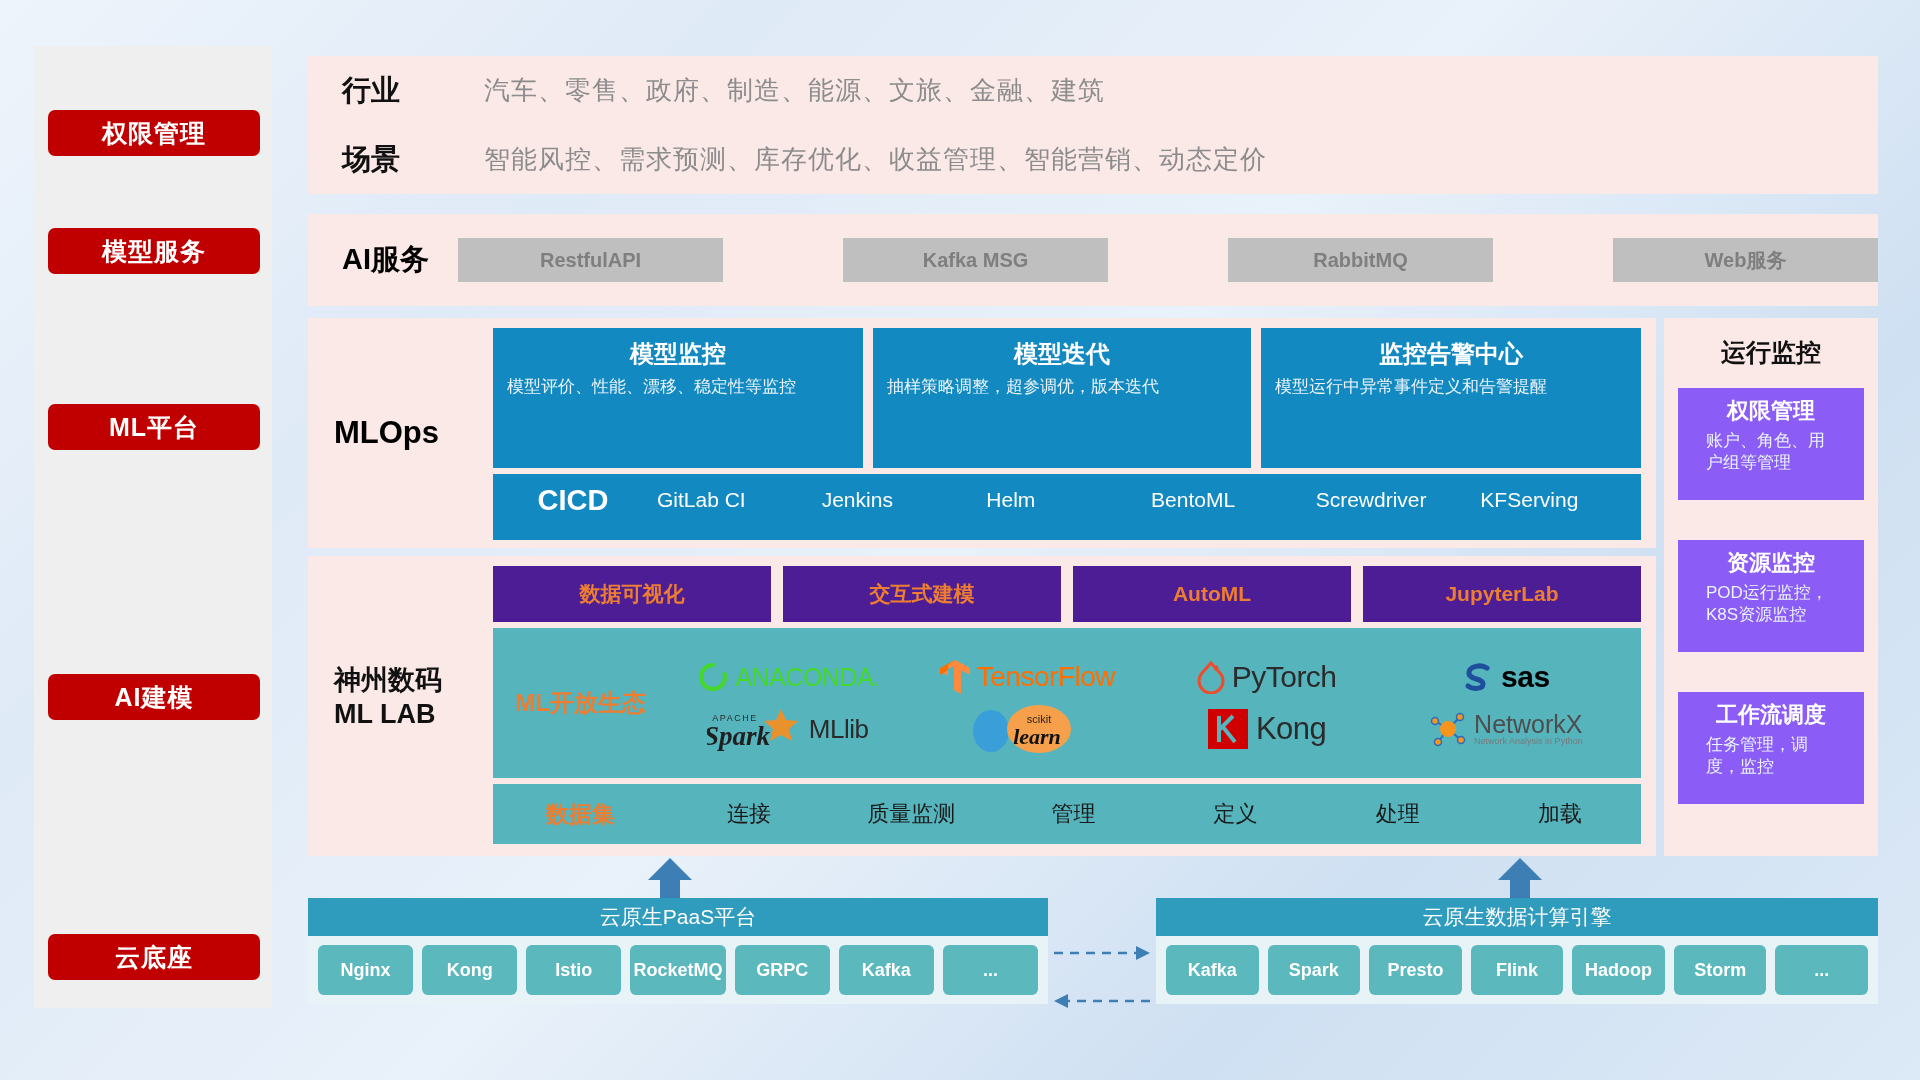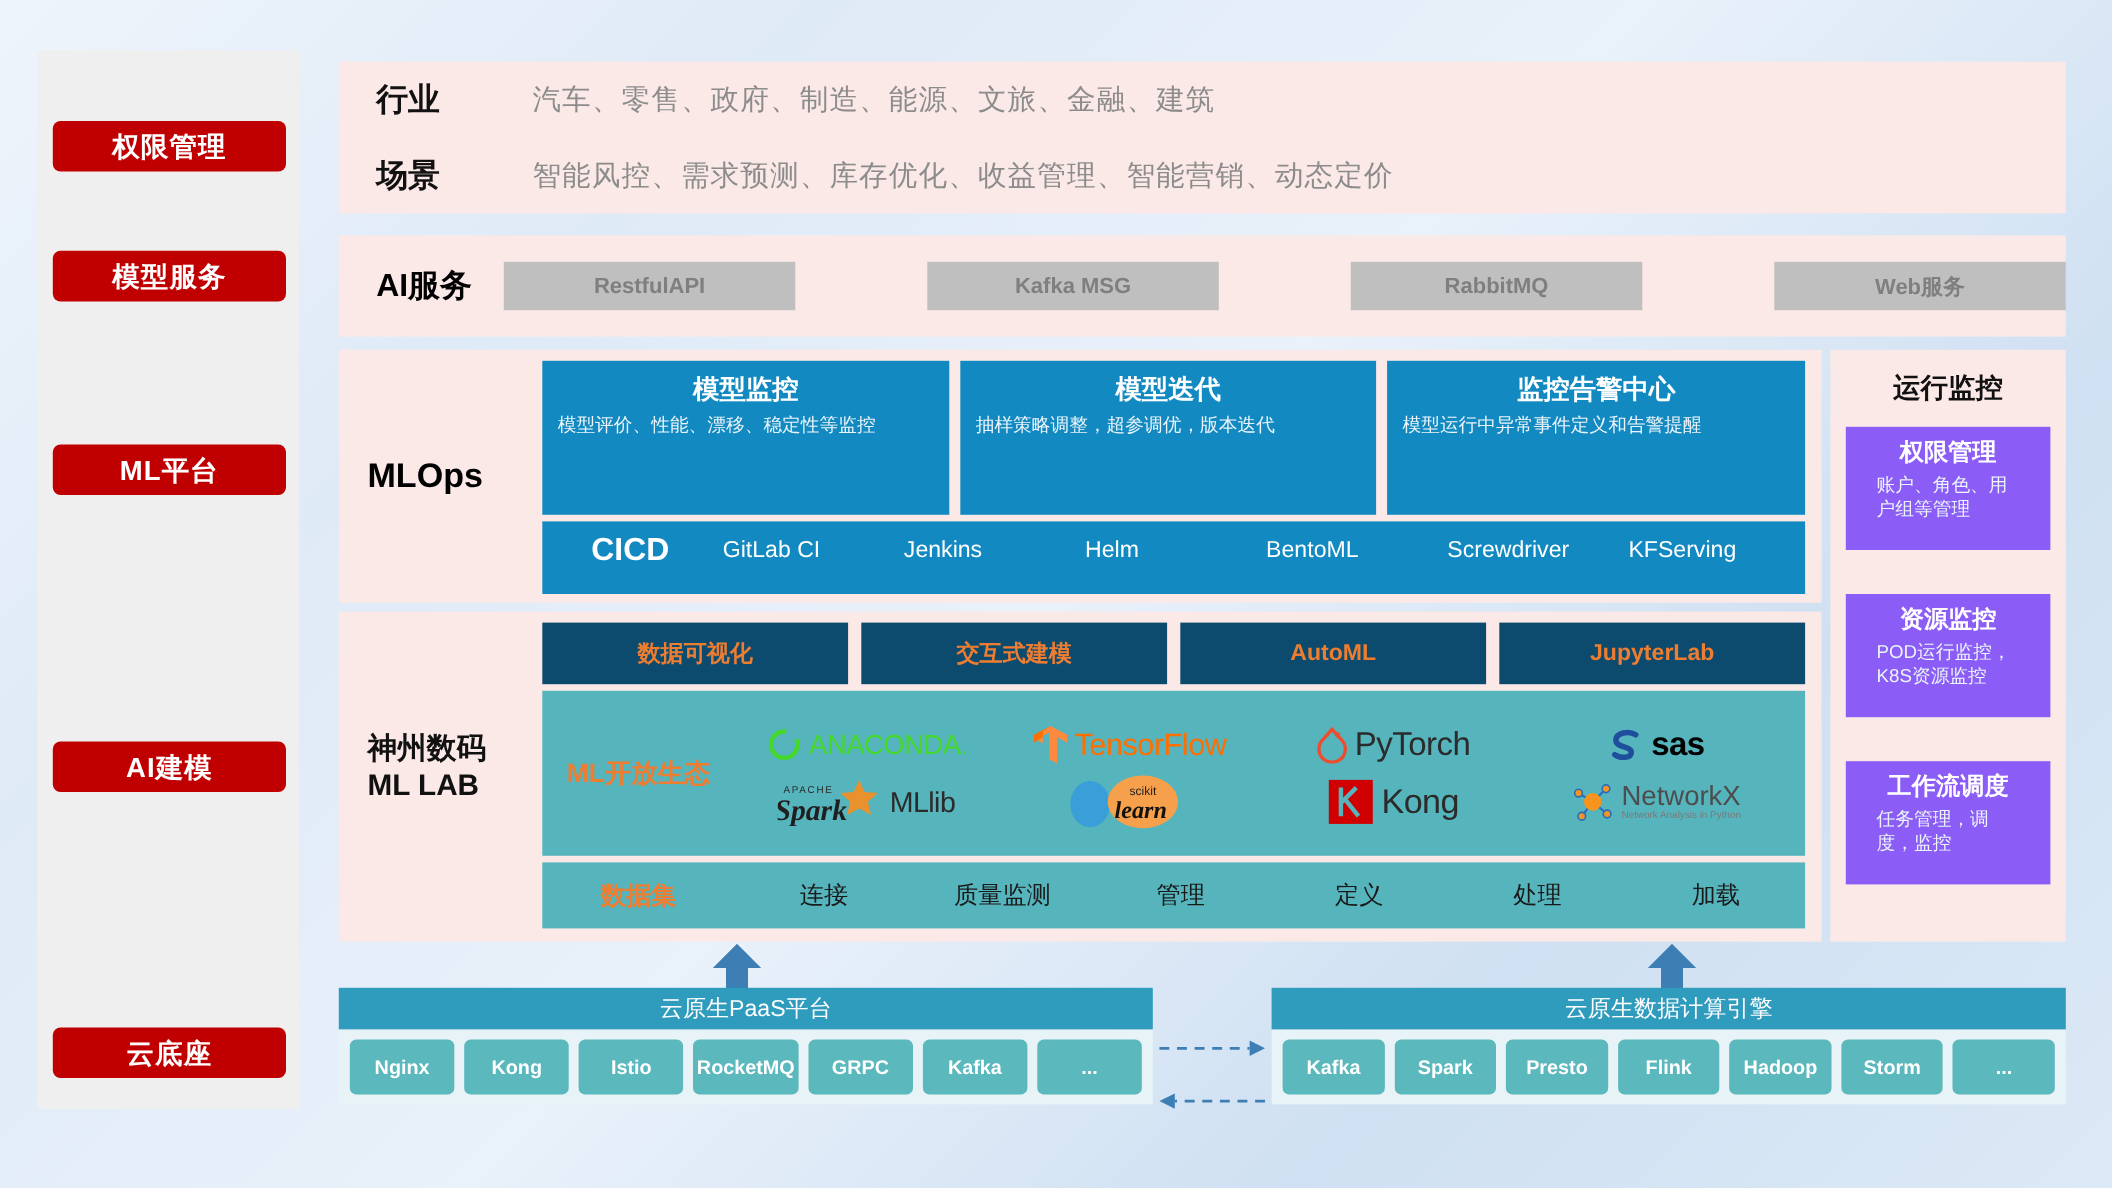--- a/index.html
+++ b/index.html
@@ -51,21 +51,21 @@
   .cicd{
     background:#1289c1;color:#fff;display:flex;align-items:flex-start;
     box-sizing:border-box;padding:10px 0 0 0;overflow:hidden;
   }
   .cicd .hd{width:160px;text-align:center;font-size:29px;font-weight:bold;}
   .cicd .it{flex:1;font-size:21px;text-align:left;line-height:1.15;padding:4px 4px 0;}
 
   
   .teal{background:#56b4bd;}
   .teal-tab{
-    flex:1;height:100%;background:#0c4a6e;color:#ed7d31;
+    flex:1;height:100%;background:#4c1d95;color:#ed7d31;
     display:flex;align-items:center;justify-content:center;
     font-size:21px;font-weight:bold;
   }
   .eco-label{color:#ed7d31;font-size:24px;font-weight:bold;}
   .ds-label{color:#ed7d31;font-size:23px;font-weight:bold;}
   .ds-item{color:#1a1a1a;font-size:22px;}
 
   
   .mon-title{font-size:25px;font-weight:bold;text-align:center;color:#111;}
   .mon-card{background:#8b5cf6;box-sizing:border-box;padding:8px 28px;}

